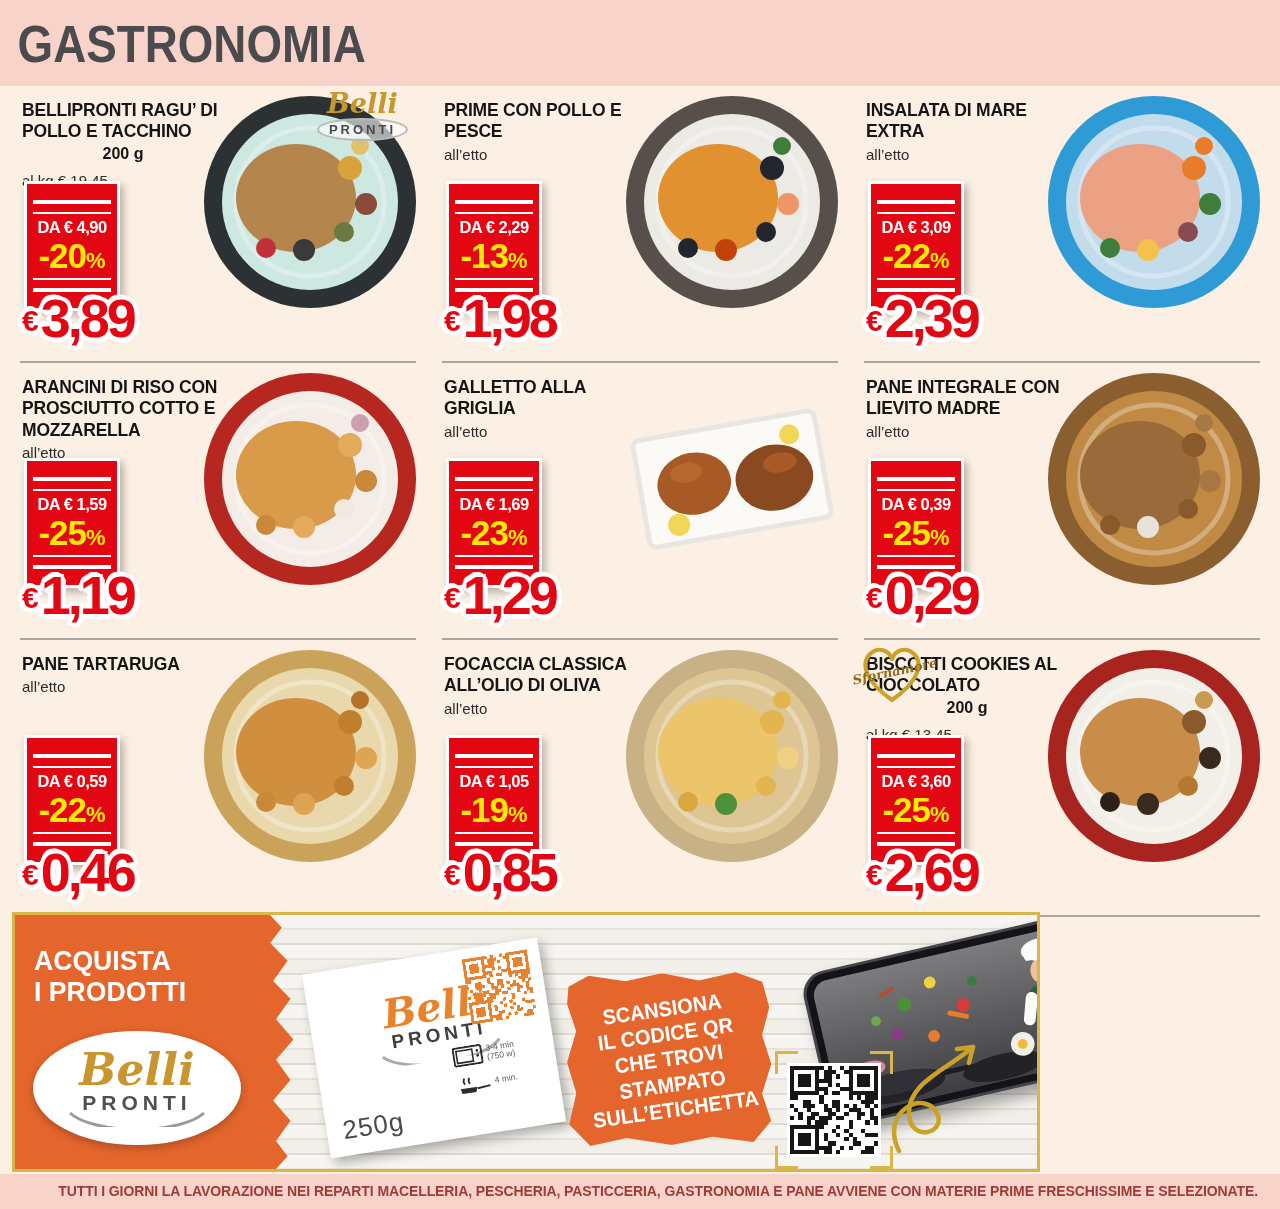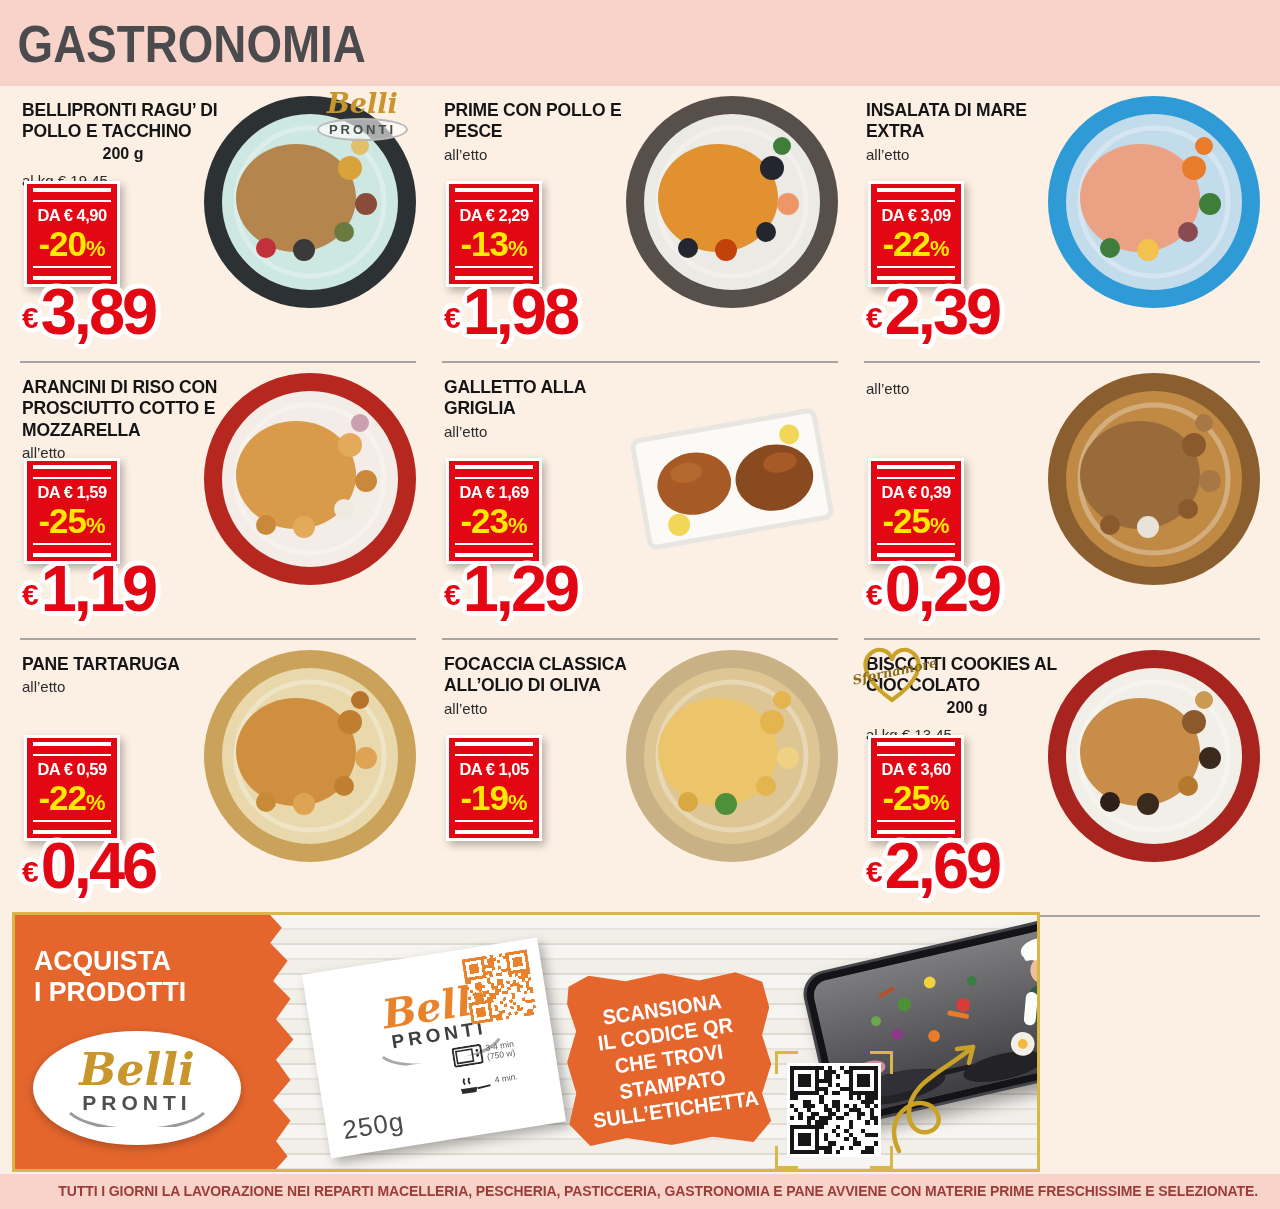--- a/index.html
+++ b/index.html
@@ -15,34 +15,34 @@
   
   .grid{position:absolute; top:86px; left:0; right:0; display:grid; grid-template-columns:1fr 1fr 1fr;
         gap:0 26px; padding:0 20px;}
   .card{position:relative; height:275px; border-bottom:2px solid #a8a49f;}
   .pinfo{position:absolute; left:2px; top:14px; width:202px;}
   .ptitle{margin:0; font-size:17.5px; line-height:1.22; font-weight:800; color:#151515; letter-spacing:-.2px;}
   .pweight{font-size:16px; font-weight:800; color:#151515; margin-top:2px;text-align:center;}
   .pperkg{font-size:15px; color:#2b2b2b; margin-top:9px;}
   .punit{font-size:15px; color:#2b2b2b; margin-top:3px;}
   .badge{position:absolute; left:4px; top:95px; width:78px; background:var(--red,#e30613);
-         border:3px solid #fff; box-shadow:3px 4px 8px rgba(0,0,0,.28); padding:0 6px; text-align:center;}
+         border:3px solid #fff; box-shadow:3px 4px 8px rgba(0,0,0,.28); padding:12px 6px; text-align:center;}
   .rule{height:8px; margin:4px 0;}
   .r-top{border-top:4px solid #fff; border-bottom:2px solid #fff;}
   .r-bot{border-top:2px solid #fff; border-bottom:4px solid #fff;}
   .da{font-size:16.5px; font-weight:800; color:#fff; letter-spacing:-.5px; white-space:nowrap; margin:3px 0 0;}
   .disc{font-weight:800; color:var(--yellow,#ffe900); line-height:1.02; margin:1px 0 2px;}
   .disc .num{font-size:35px; letter-spacing:-1px;}
   .disc .pct{font-size:22px;}
   .price{position:absolute; left:2px; bottom:12px; color:var(--red,#e30613); font-weight:800; white-space:nowrap;
          text-shadow:-3px -3px 0 #fff,3px -3px 0 #fff,-3px 3px 0 #fff,3px 3px 0 #fff,
                      -4px 0 0 #fff,4px 0 0 #fff,0 -4px 0 #fff,0 4px 0 #fff,
                      -5px 2px 0 #fff,5px 2px 0 #fff,2px 5px 0 #fff,-2px -5px 0 #fff;}
   .price .cur{font-size:30px; vertical-align:6px; margin-right:2px;}
-  .price .amt{font-size:65px; letter-spacing:-3px;}
+  .price .amt{font-size:54px; letter-spacing:-3px;}
   .photo{position:absolute; right:-4px; top:6px; width:220px; height:220px;}
   .photo svg{width:100%; height:100%; display:block;}
 
   
   .plogo{position:absolute; top:4px; right:8px; text-align:center;}
   .belli-sm .b-script{display:block; font-family:"DejaVu Serif",serif; font-style:italic; font-weight:bold;
       font-size:27px; color:#c8962c; line-height:1;}
   .belli-sm .b-caps{display:inline-block; font-size:13px; font-weight:bold; color:#4a4a4a; letter-spacing:3px;
       border:2px solid #b9b9b9; border-radius:50%; padding:2px 10px; margin-top:1px; background:rgba(255,255,255,.6);}
   .sforna{width:72px; height:62px; position:relative;}
@@ -278,20 +278,21 @@
     <ellipse cx="-14" cy="-4" rx="60" ry="54" fill="#9a6b3a"></ellipse>
             <circle cx="40" cy="-34" r="12" fill="#8a5a2c"></circle>
             <circle cx="56" cy="2" r="11" fill="#a87844"></circle>
             <circle cx="34" cy="30" r="10" fill="#8a5a2c"></circle>
             <circle cx="-6" cy="48" r="11" fill="#e8e3d8"></circle>
             <circle cx="50" cy="-56" r="9" fill="#a87844"></circle>
             <circle cx="-44" cy="46" r="10" fill="#8a5a2c"></circle>
           </svg>
         </div>
       <div class="pinfo">
+        <h3 class="ptitle">PANE INTEGRALE CON LIEVITO MADRE</h3>
 
         <div class="punit">all’etto</div>
       </div>
       <div class="badge">
         <div class="rule r-top"></div>
         <div class="da">DA € 0,39</div>
         <div class="disc"><span class="num">-25</span><span class="pct">%</span></div>
         <div class="rule r-bot"></div>
       </div>
       <div class="price"><span class="cur">€</span><span class="amt">0,29</span></div>
@@ -347,20 +348,21 @@
         <h3 class="ptitle">FOCACCIA CLASSICA ALL’OLIO DI OLIVA</h3>
 
         <div class="punit">all’etto</div>
       </div>
       <div class="badge">
         <div class="rule r-top"></div>
         <div class="da">DA € 1,05</div>
         <div class="disc"><span class="num">-19</span><span class="pct">%</span></div>
         <div class="rule r-bot"></div>
       </div>
+      <div class="price"><span class="cur">€</span><span class="amt">0,85</span></div>
 
     </article>
 
     <article class="card">
       <div class="photo">
           <svg viewBox="-110 -110 220 220">
     <circle r="106" fill="#a8241e"></circle>
             <circle r="88" fill="#f2efe8"></circle>
     <circle r="74" fill="none" stroke="rgba(255,255,255,.3)" stroke-width="5"></circle>
     <ellipse cx="-14" cy="-4" rx="60" ry="54" fill="#c98d4a"></ellipse>

